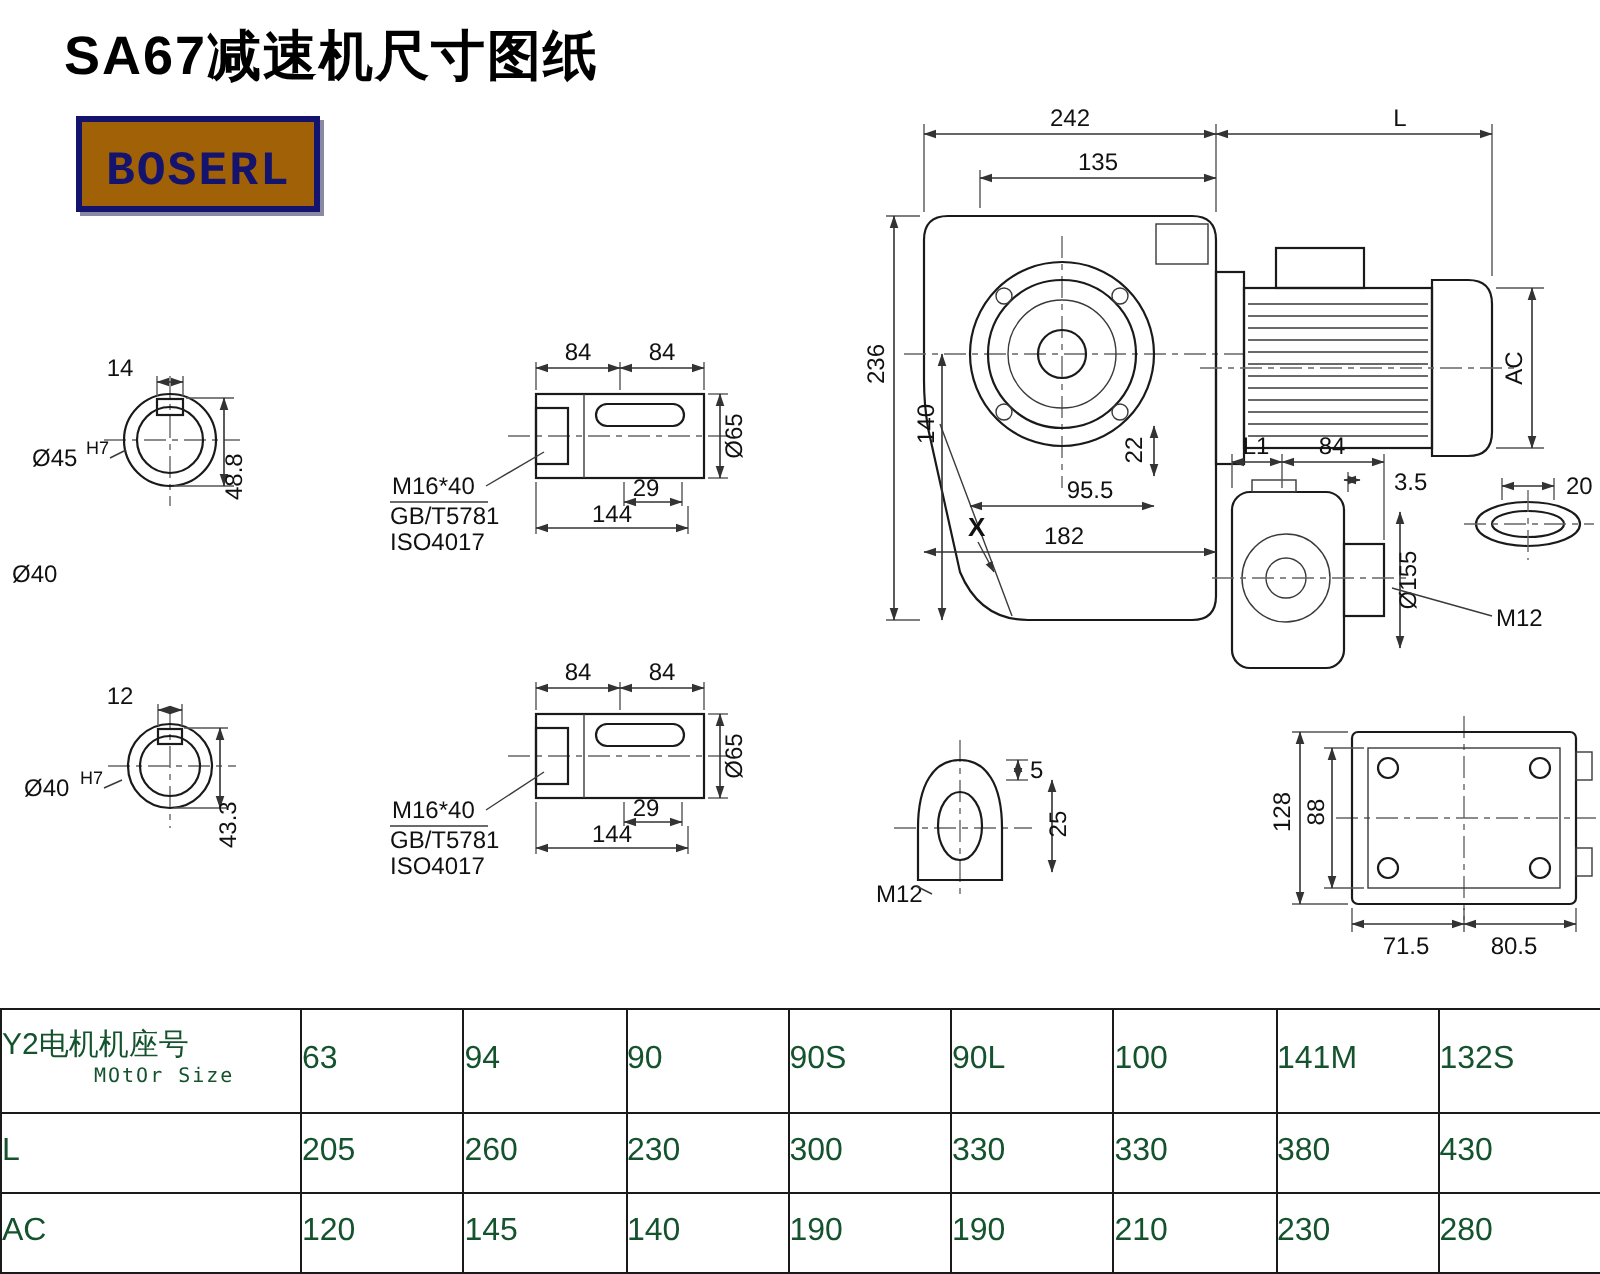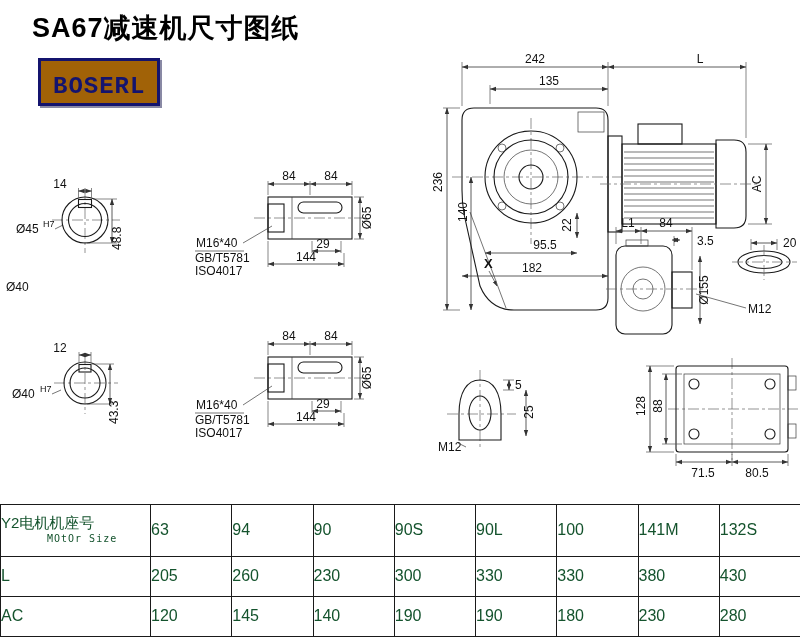--- a/index.html
+++ b/index.html
@@ -317,18 +317,18 @@
     <td>380</td>
     <td>430</td>
   </tr>
   <tr style="height:31px">
     <th>AC</th>
     <td>120</td>
     <td>145</td>
     <td>140</td>
     <td>190</td>
     <td>190</td>
-    <td>180</td>
+    <td>210</td>
     <td>230</td>
     <td>280</td>
   </tr>
 </tbody>
   </table>
 
 </body></html>

